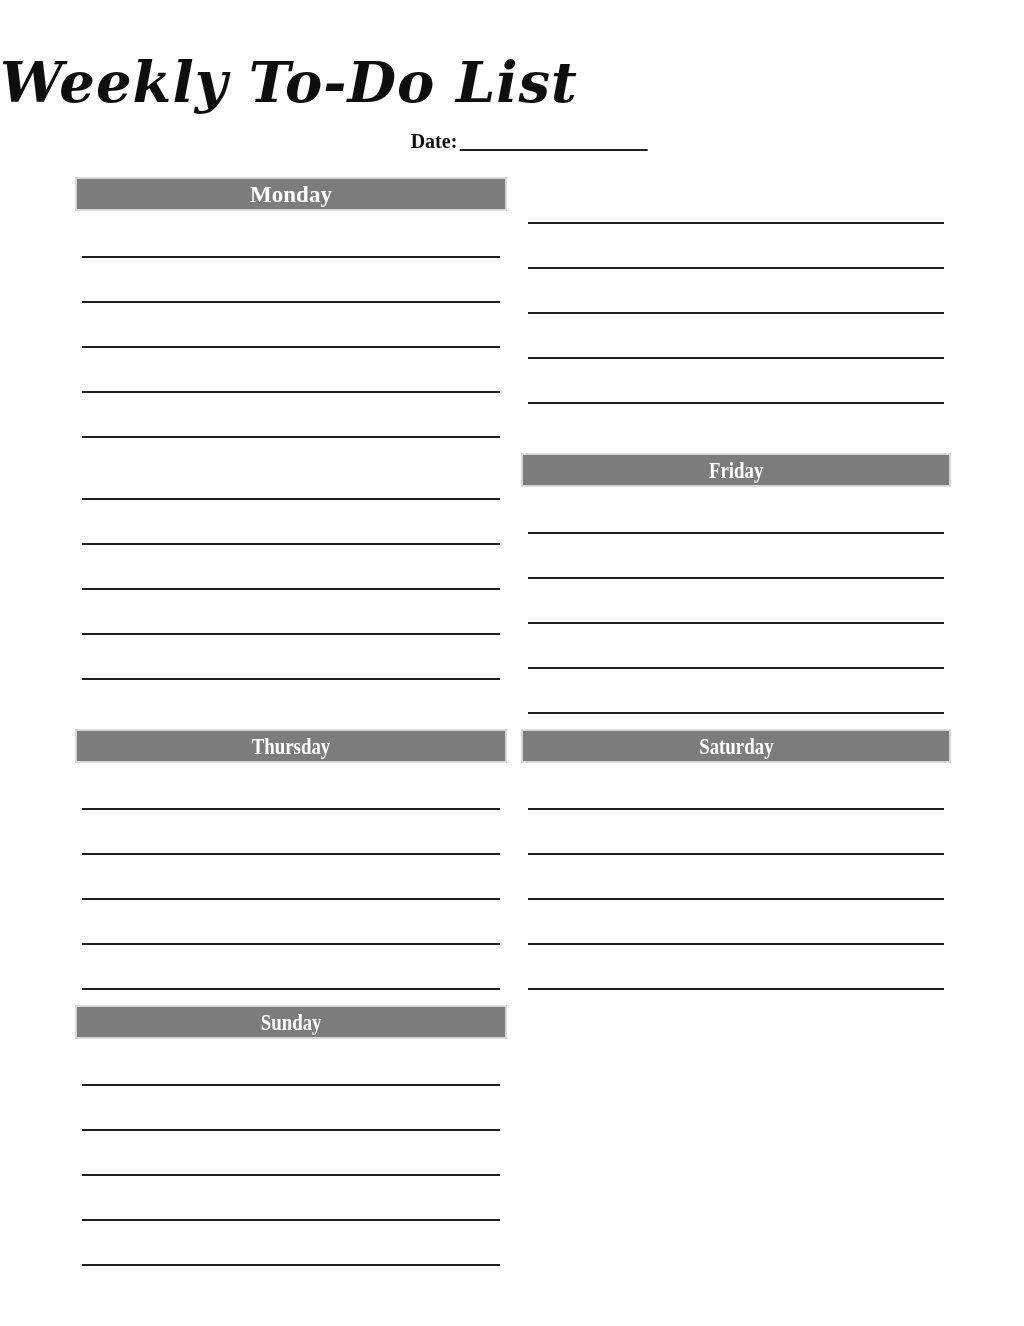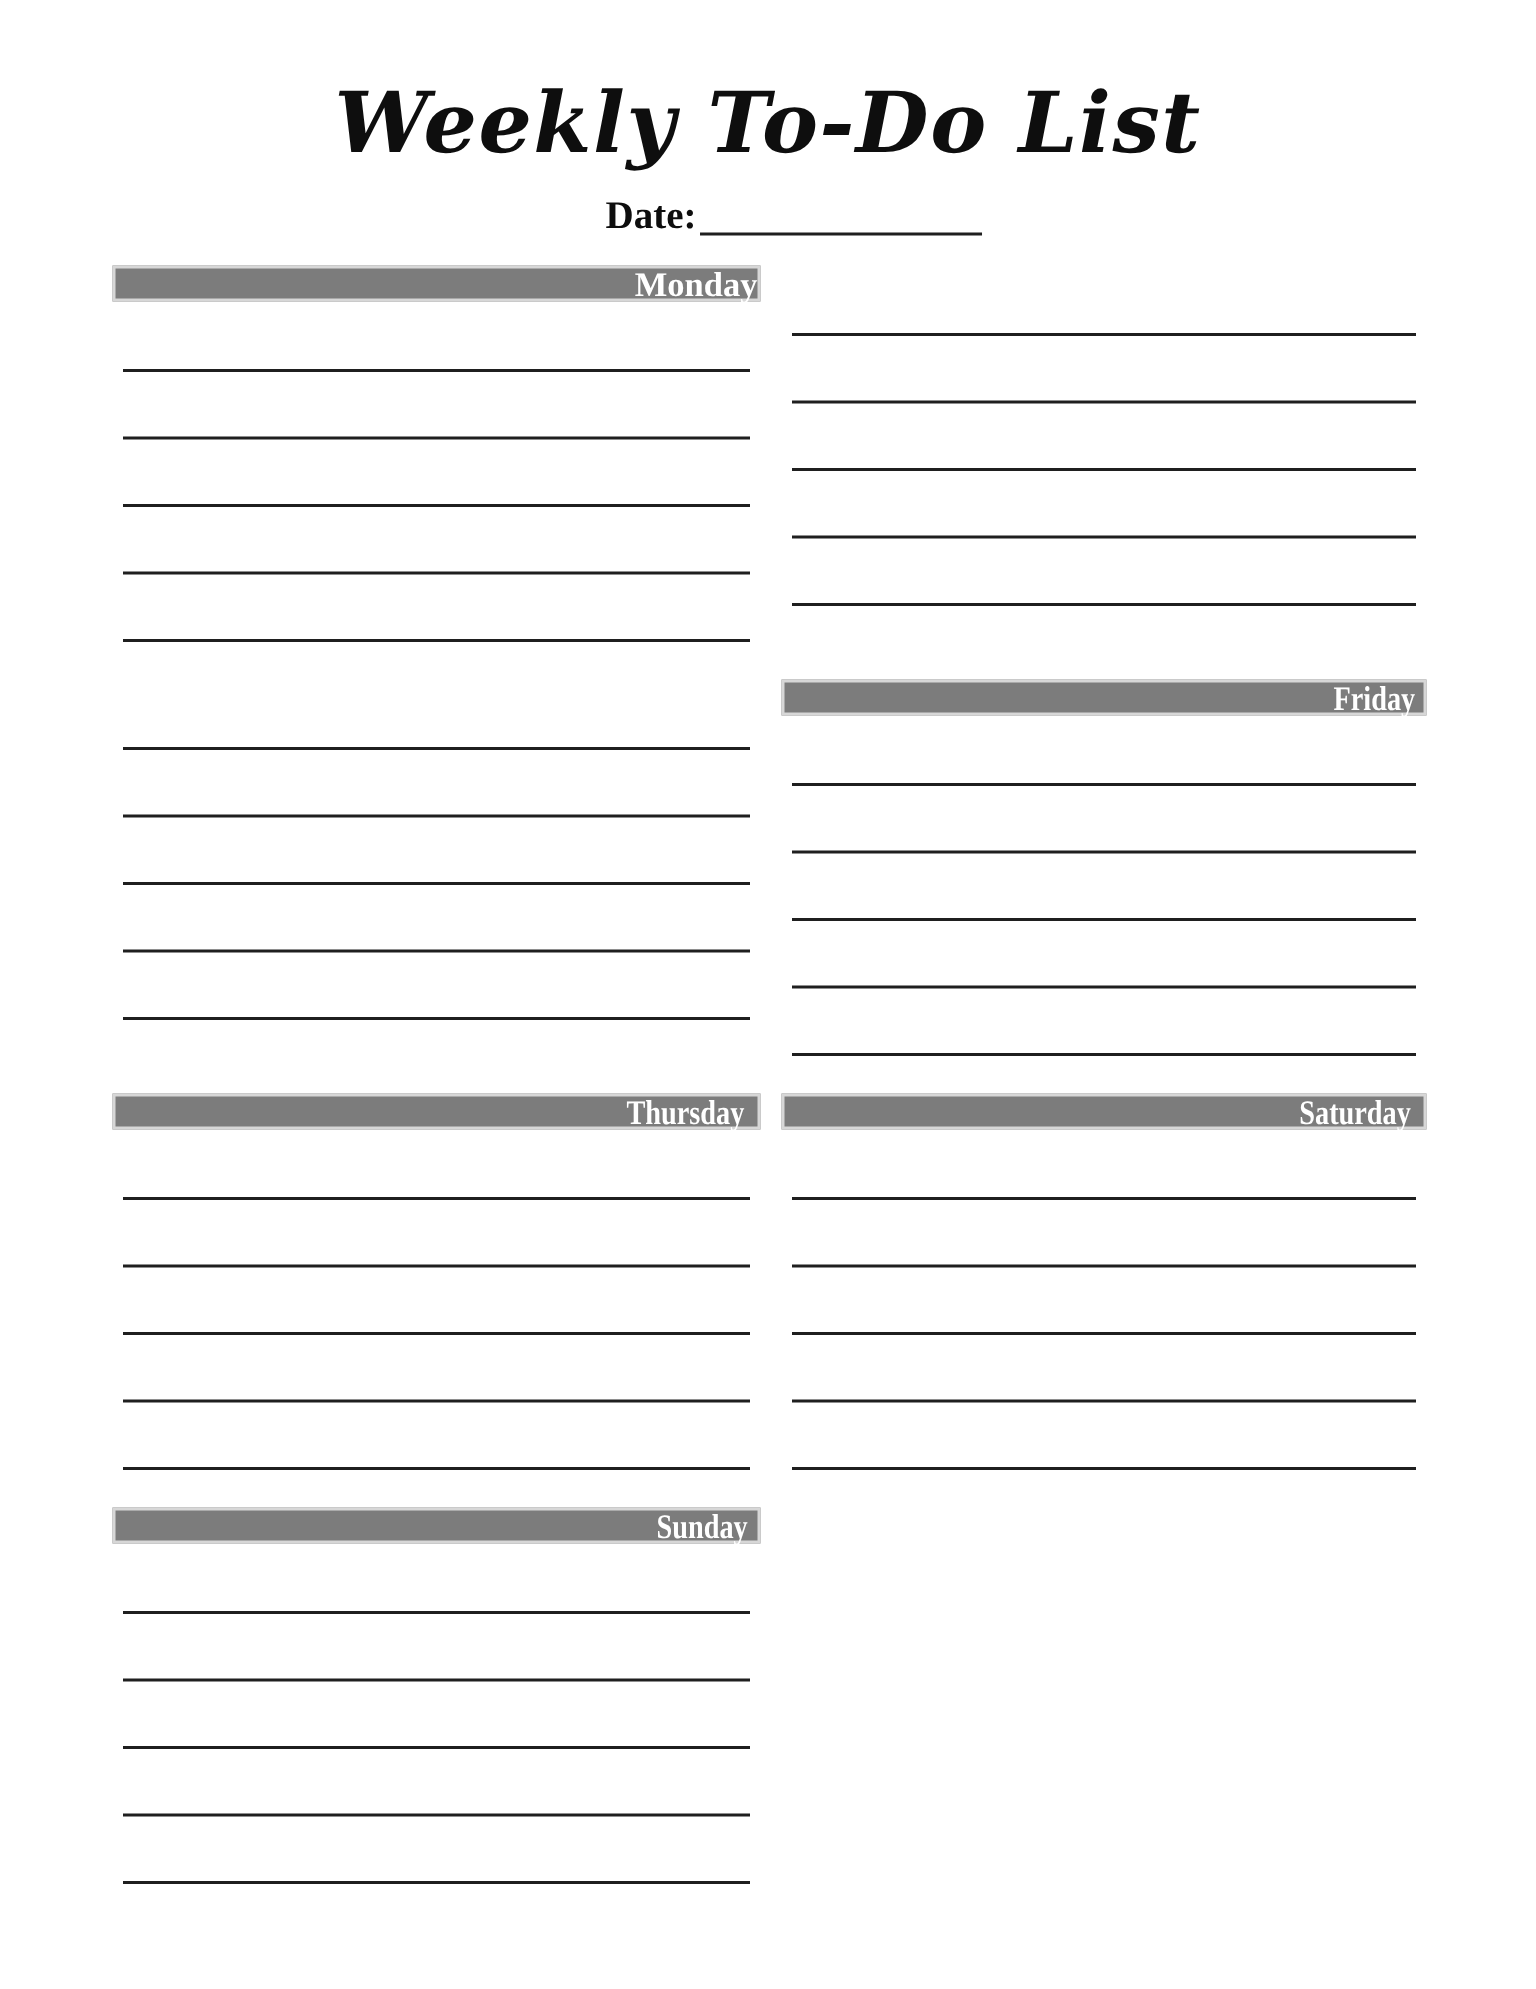--- a/index.html
+++ b/index.html
@@ -14,40 +14,39 @@
     background: var(--bg, #ffffff);
     font-family: "Liberation Serif", serif;
     overflow: hidden;
   }
   .title {
     position: absolute;
     top: 50px;
     left: 0;
     width: 100%;
     margin: 0;
-    text-align: center;
     font-family: "DejaVu Serif", serif;
     font-style: italic;
     font-weight: bold;
     font-size: 56px;
     line-height: 1.15;
     color: var(--title, #0e0e0e);
     letter-spacing: 1px;
   }
   .date-row {
     position: absolute;
     top: 131px;
     left: 50%;
     transform: translateX(calc(-50% + 17px));
     display: flex;
     align-items: flex-end;
   }
   .date-label {
     font-weight: bold;
-    font-size: 26px;
+    font-size: 20px;
     line-height: 1;
     color: var(--title, #0e0e0e);
   }
   .date-line {
     display: inline-block;
     width: 188px;
     height: 18px;
     margin-left: 2px;
     border-bottom: 2px solid var(--line, #1c1c1c);
   }
@@ -57,27 +56,27 @@
     top: 177px;
     width: 876px;
     display: grid;
     grid-template-columns: 432px 430px;
     column-gap: 14px;
   }
   .day {
     height: 276px;
   }
   .bar {
-    height: 24px;
+    height: 34px;
     box-sizing: border-box;
     background: var(--header-bg, #7c7c7c);
     border: 2px solid var(--header-border, #d7d7d7);
     display: flex;
     align-items: center;
-    justify-content: flex-end;
+    justify-content: center;
   }
   .bar-label {
     color: var(--header-text, #ffffff);
     font-weight: bold;
     font-size: 23px;
     line-height: 1;
     white-space: nowrap;
   }
   
   .day:nth-child(n+3) .bar-label {

